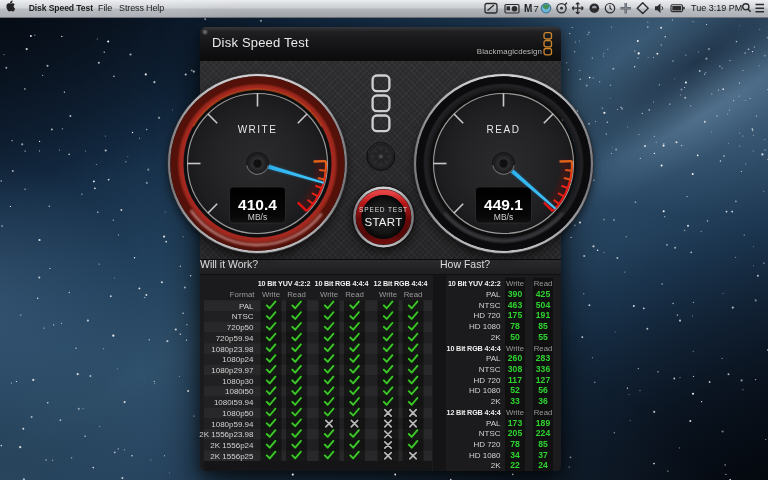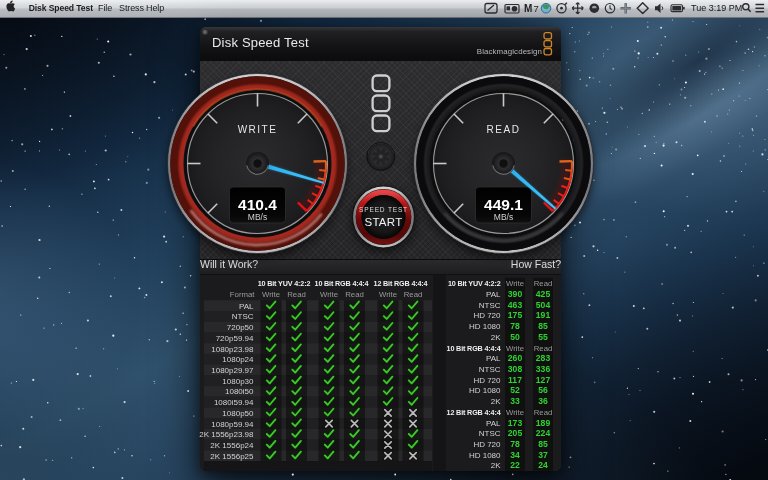--- a/index.html
+++ b/index.html
@@ -32,21 +32,21 @@
 #winbody{position:absolute;left:0;top:34px;width:361px;height:410px;border-radius:0 0 6px 6px;overflow:hidden;
 background:
 radial-gradient(120px 120px at 58px 129px, rgba(0,0,0,0.5), rgba(0,0,0,0) 72%),
 radial-gradient(120px 120px at 303px 129px, rgba(0,0,0,0.5), rgba(0,0,0,0) 72%),
 repeating-linear-gradient(45deg, rgba(255,255,255,0.035) 0 1px, rgba(0,0,0,0) 1px 4px),
 repeating-linear-gradient(-45deg, rgba(255,255,255,0.035) 0 1px, rgba(0,0,0,0) 1px 4px),
 linear-gradient(#2c2c2e 0%,#252527 40%,#1f1f21 100%);}
 #thead{position:absolute;left:0;top:231.5px;width:361px;height:14px;
 background:linear-gradient(#2a2a2d,#1e1e20);border-top:1px solid #0a0a0a;border-bottom:1px solid #101012;}
 #thead .h1{position:absolute;left:0;width:240px;text-align:left;top:-2px;font-size:10.5px;color:#dedede;}
-#thead .h2{position:absolute;left:240px;width:121px;text-align:right;top:-2px;font-size:10.5px;color:#dedede;}
+#thead .h2{position:absolute;left:240px;width:121px;text-align:left;top:-2px;font-size:10.5px;color:#dedede;}
 #tablebg{position:absolute;left:0;top:245.5px;width:361px;height:198.5px;border-radius:0 0 6px 6px;background:#1b1b1d;}
 #tdivider{position:absolute;left:233px;top:245.5px;width:13px;height:198.5px;background:#141416;}
 svg{position:absolute;left:0;top:0;}
 </style></head>
 <body>
 <div id="desk">
 <div id="bg"></div>
 <div id="dust2"></div>
 <div id="dust"></div>
 <div id="menubar"></div>

